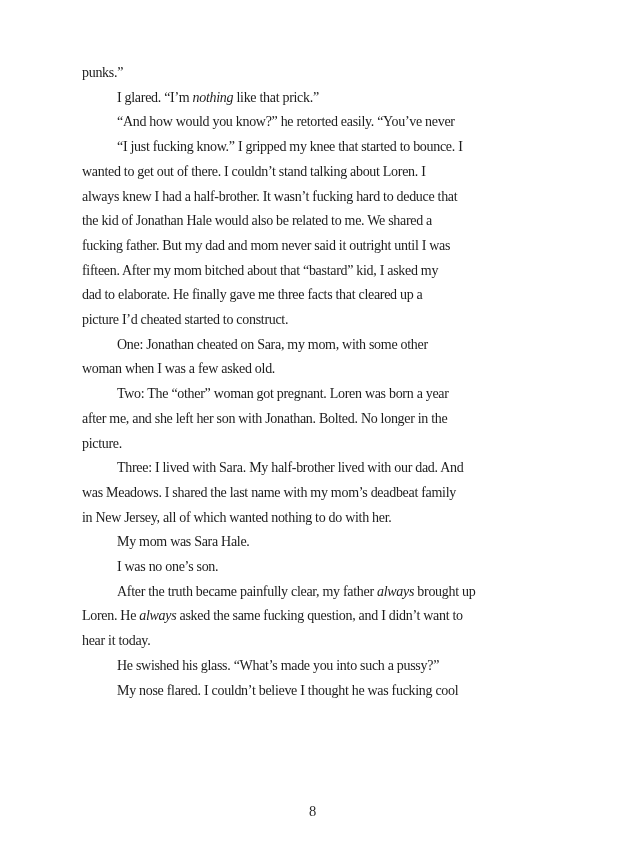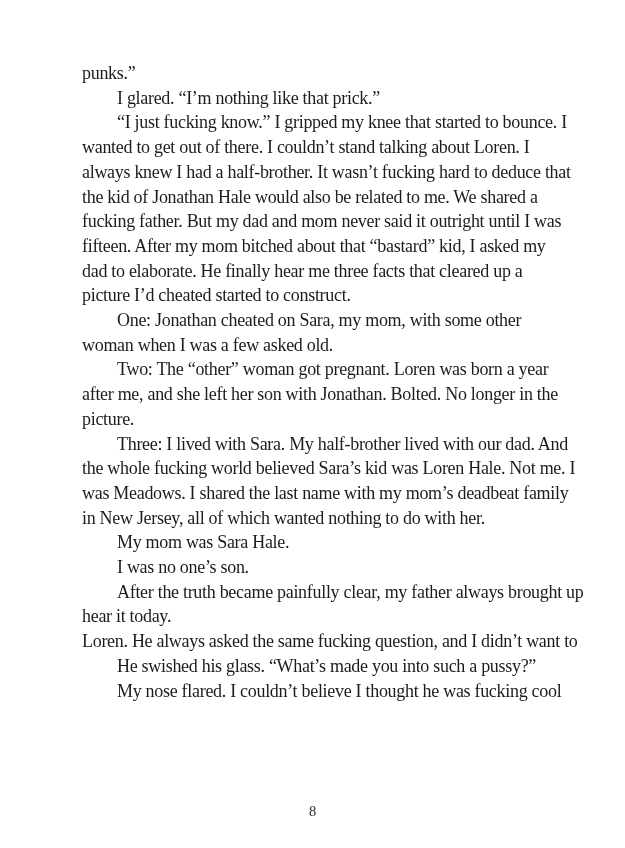--- a/index.html
+++ b/index.html
@@ -16,67 +16,68 @@
     font-family: "Liberation Serif", "DejaVu Serif", serif;
     color: #1c1c1c;
   }
   .text-block {
     position: absolute;
     left: 82px;
     top: 61px;
     width: 463px;
   }
   .line {
-    font-size: 18px;
+    font-size: 14px;
     line-height: 24.7px;
     letter-spacing: -0.3px;
     white-space: nowrap;
   }
   .line.indent {
     padding-left: 35px;
   }
   .em {
+    font-style: italic;
   }
   .page-number {
     position: absolute;
     top: 803px;
     left: 0;
     width: 625px;
     text-align: center;
     font-size: 14.5px;
     letter-spacing: 0;
     color: #2a2a2a;
   }
 </style>
 </head>
 <body>
 
 <div class="page">
   <div class="text-block">
       <div class="line"><span>punks.”</span></div>
       <div class="line indent"><span>I glared. “I’m </span><span class="em">nothing</span><span> like that prick.”</span></div>
+      <div class="line indent"><span>“And how would you know?” he retorted easily. “You’ve never</span></div>
       <div class="line indent"><span>“I just fucking know.” I gripped my knee that started to bounce. I</span></div>
       <div class="line"><span>wanted to get out of there. I couldn’t stand talking about Loren. I</span></div>
       <div class="line"><span>always knew I had a half-brother. It wasn’t fucking hard to deduce that</span></div>
       <div class="line"><span>the kid of Jonathan Hale would also be related to me. We shared a</span></div>
       <div class="line"><span>fucking father. But my dad and mom never said it outright until I was</span></div>
       <div class="line"><span>fifteen. After my mom bitched about that “bastard” kid, I asked my</span></div>
-      <div class="line"><span>dad to elaborate. He finally hear me three facts that cleared up a</span></div>
+      <div class="line"><span>dad to elaborate. He finally gave me three facts that cleared up a</span></div>
       <div class="line"><span>picture I’d cheated started to construct.</span></div>
       <div class="line indent"><span>One: Jonathan cheated on Sara, my mom, with some other</span></div>
       <div class="line"><span>woman when I was a few asked old.</span></div>
       <div class="line indent"><span>Two: The “other” woman got pregnant. Loren was born a year</span></div>
       <div class="line"><span>after me, and she left her son with Jonathan. Bolted. No longer in the</span></div>
       <div class="line"><span>picture.</span></div>
       <div class="line indent"><span>Three: I lived with Sara. My half-brother lived with our dad. And</span></div>
-      <div class="line"><span>the whole fucking world believed Sara’s kid was Loren Hale. Not me. I</span></div>
       <div class="line"><span>was Meadows. I shared the last name with my mom’s deadbeat family</span></div>
       <div class="line"><span>in New Jersey, all of which wanted nothing to do with her.</span></div>
       <div class="line indent"><span>My mom was Sara Hale.</span></div>
       <div class="line indent"><span>I was no one’s son.</span></div>
       <div class="line indent"><span>After the truth became painfully clear, my father </span><span class="em">always</span><span> brought up</span></div>
+      <div class="line"><span>Loren. He </span><span class="em">always</span><span> asked the same fucking question, and I didn’t want to</span></div>
       <div class="line"><span>hear it today.</span></div>
-      <div class="line"><span>Loren. He </span><span class="em">always</span><span> asked the same fucking question, and I didn’t want to</span></div>
       <div class="line indent"><span>He swished his glass. “What’s made you into such a pussy?”</span></div>
       <div class="line indent"><span>My nose flared. I couldn’t believe I thought he was fucking cool</span></div>
     </div>
   <div class="page-number">8</div>
 </div>
 
 </body></html>

